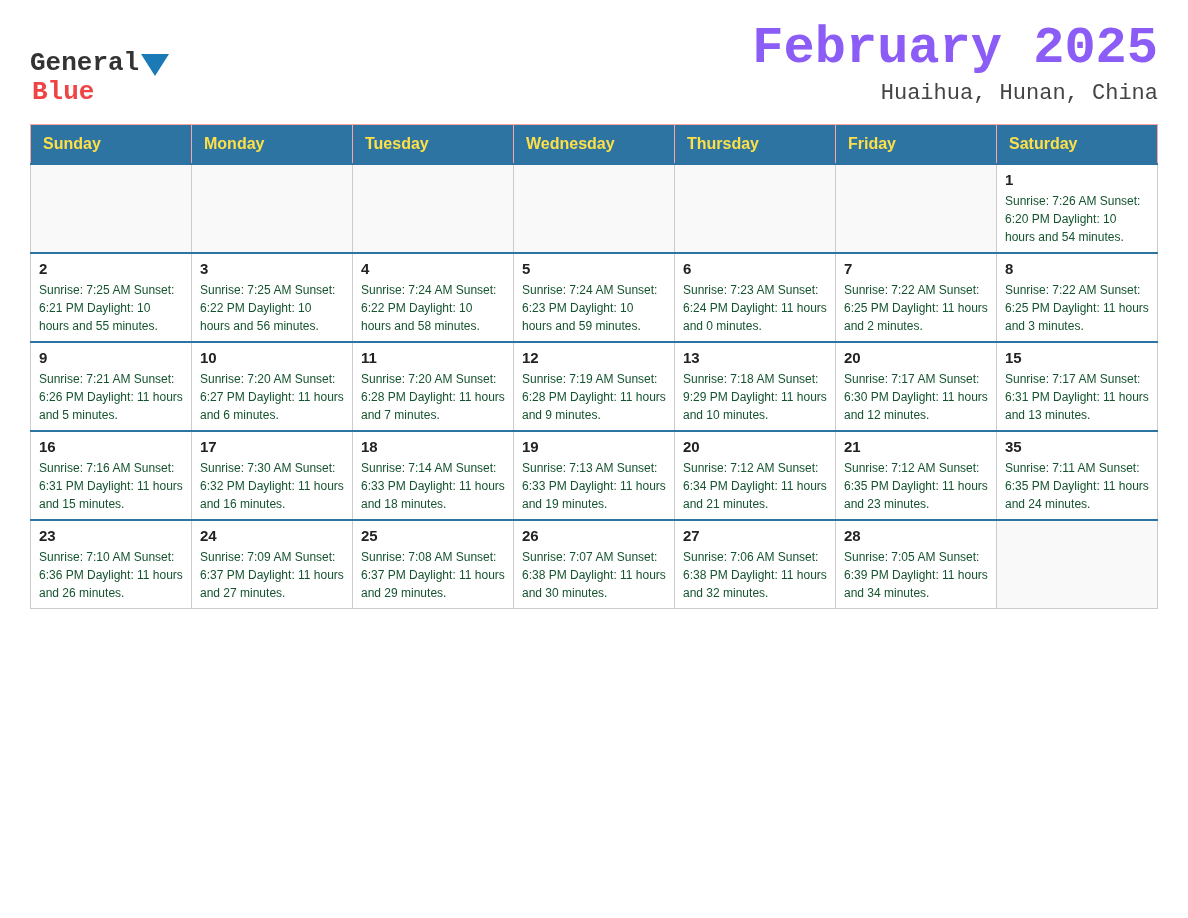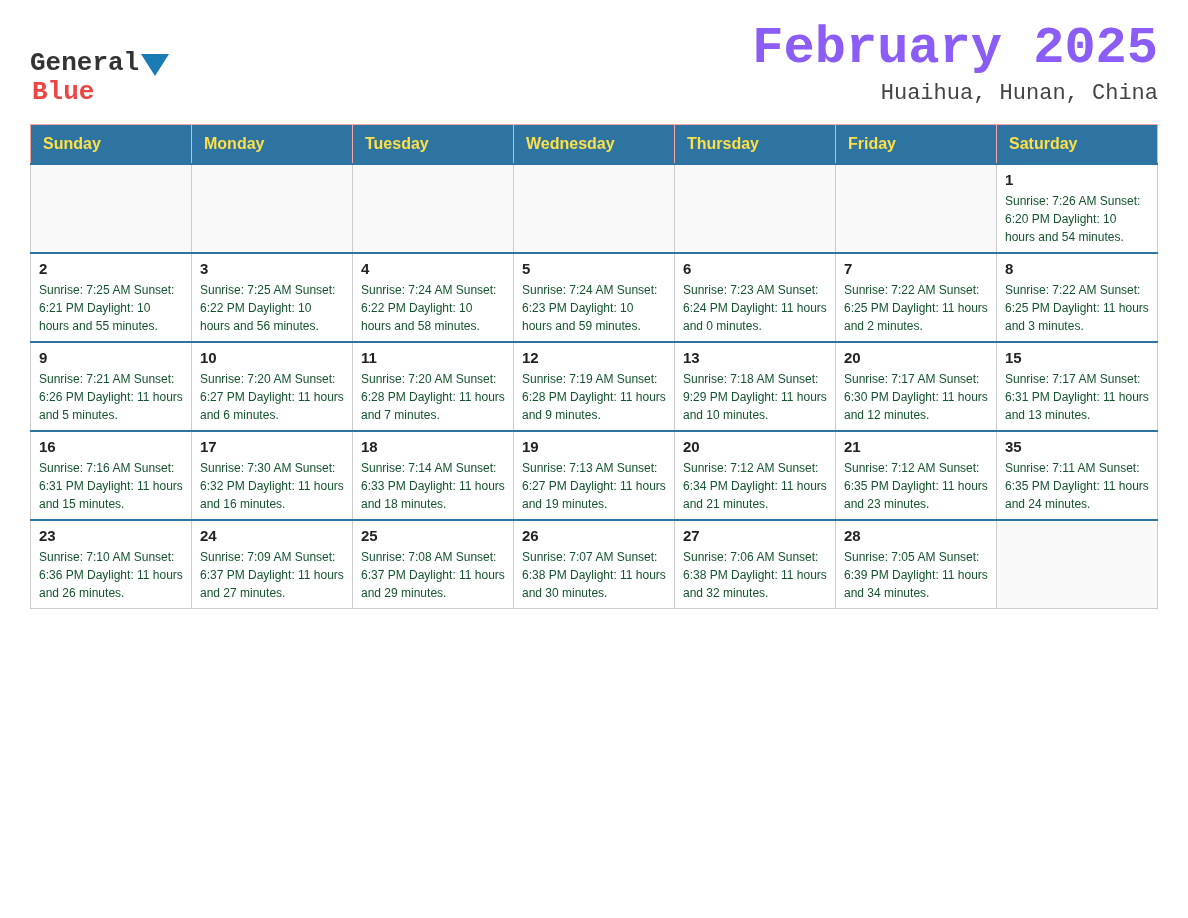--- a/index.html
+++ b/index.html
@@ -277,21 +277,21 @@
         <td>
           <div class="day-number">18</div>
           <div class="day-info">Sunrise: 7:14 AM
 Sunset: 6:33 PM
 Daylight: 11 hours
 and 18 minutes.</div>
         </td>
         <td>
           <div class="day-number">19</div>
           <div class="day-info">Sunrise: 7:13 AM
-Sunset: 6:27 PM
+Sunset: 6:33 PM
 Daylight: 11 hours
 and 19 minutes.</div>
         </td>
         <td>
           <div class="day-number">20</div>
           <div class="day-info">Sunrise: 7:12 AM
 Sunset: 6:34 PM
 Daylight: 11 hours
 and 21 minutes.</div>
         </td>

